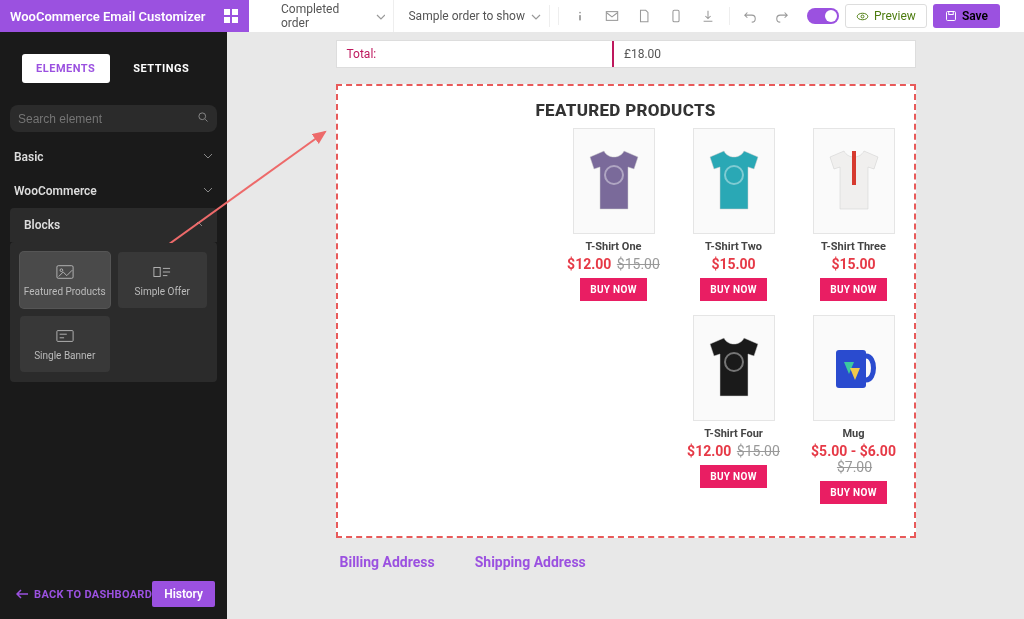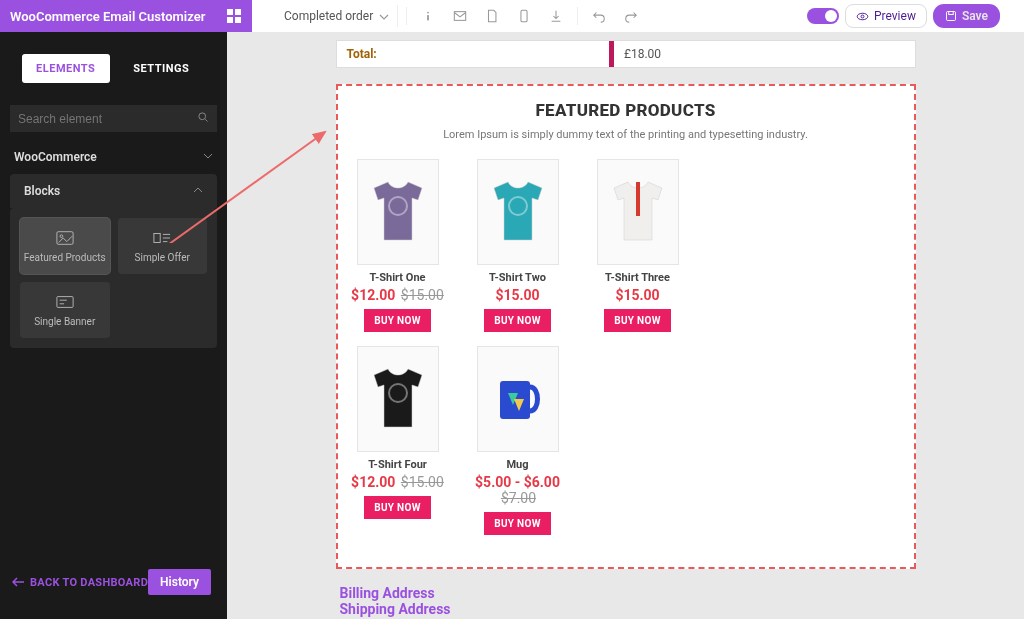--- a/index.html
+++ b/index.html
@@ -12,65 +12,65 @@
 .topbar-left .grid-icon svg { fill: #fff; }
 .topbar-right { flex: 1; display: flex; align-items: center; padding: 0 24px; gap: 6px; }
 .dropdown { display: flex; align-items: center; gap: 6px; padding: 4px 8px; font-size: 12px; color: #555; min-width: 120px; justify-content: space-between; border-right: 1px solid #eee; }
 .dropdown .chev { width: 10px; height: 10px; color: #999; }
 .topbar-spacer { flex: 1; }
 .icon-btn { width: 26px; height: 26px; display: flex; align-items: center; justify-content: center; color: #999; cursor: pointer; }
 .icon-btn svg { width: 14px; height: 14px; }
 .topbar-divider { width: 1px; height: 18px; background: #eee; margin: 0 2px; }
 .toggle { width: 32px; height: 16px; background: #9b51e0; border-radius: 10px; position: relative; cursor: pointer; }
 .toggle::after { content: ""; position: absolute; width: 12px; height: 12px; background: #fff; border-radius: 50%; top: 2px; right: 2px; }
-.preview-btn { display: flex; align-items: center; gap: 5px; padding: 4px 10px; border: 1px solid #ddd; border-radius: 8px; font-size: 12px; color: #4c1d95; cursor: pointer; }
-.save-btn { display: flex; align-items: center; gap: 5px; padding: 5px 12px; background: #9b51e0; color: #e5e5e5; border-radius: 11px; font-size: 12px; font-weight: 600; cursor: pointer; }
+.preview-btn { display: flex; align-items: center; gap: 5px; padding: 4px 10px; border: 1px solid #ddd; border-radius: 3px; font-size: 12px; color: #4d7c0f; cursor: pointer; }
+.save-btn { display: flex; align-items: center; gap: 5px; padding: 5px 12px; background: #9b51e0; color: #000000; border-radius: 3px; font-size: 12px; font-weight: 600; cursor: pointer; }
 
 
 .main { display: flex; height: 587px; }
 .sidebar { width: 227px; background: #1a1a1a; color: #ccc; display: flex; flex-direction: column; position: relative; }
 .tabs { display: flex; padding: 22px; gap: 8px; }
 .tab { flex: 1; text-align: center; padding: 8px 4px; font-size: 11px; font-weight: 700; letter-spacing: 0.5px; cursor: pointer; border-radius: 3px; }
 .tab.active { background: #fff; color: #9b51e0; }
 .tab.inactive { color: #fff; }
-.search { margin: 0 10px 8px; background: #2b2b2b; border-radius: 0; display: flex; align-items: center; padding: 6px 8px; }
+.search { margin: 0 10px 8px; background: #2b2b2b; border-radius: 8px; display: flex; align-items: center; padding: 6px 8px; }
 .search input { background: transparent; border: none; color: #888; font-size: 12px; flex: 1; outline: none; }
 .search .sicon { color: #888; }
 .cat { padding: 10px 14px; font-size: 12px; font-weight: 600; color: #ddd; display: flex; justify-content: space-between; align-items: center; cursor: pointer; }
 .cat .chev { color: #888; }
 .blocks-panel { background: #2b2b2b; margin: 0 10px; border-radius: 4px; padding: 10px; }
 .blocks-grid { display: grid; grid-template-columns: 1fr 1fr; gap: 8px; }
 .block-item { background: #383838; border-radius: 4px; height: 56px; display: flex; flex-direction: column; align-items: center; justify-content: center; gap: 6px; font-size: 10px; color: #bbb; cursor: pointer; }
 .block-item.active { background: #4a4a4a; box-shadow: 0 0 0 1px #555; }
 .block-item svg { width: 18px; height: 16px; }
-.sidebar-bottom { margin-top: auto; padding: 10px 12px 24px; display: flex; align-items: center; justify-content: flex-start; }
+.sidebar-bottom { margin-top: auto; padding: 10px 12px 12px; display: flex; align-items: center; justify-content: flex-end; }
 .back-link { color: #9b51e0; font-size: 11px; font-weight: 700; letter-spacing: 0.3px; display: flex; align-items: center; gap: 6px; cursor: pointer; }
 .history-btn { background: #9b51e0; color: #fff; padding: 6px 12px; border-radius: 2px; font-size: 12px; font-weight: 600; cursor: pointer; }
 .pull-tab { position: absolute; right: -11px; top: 310px; width: 11px; height: 28px; background: #1a1a1a; border-radius: 0 3px 3px 0; display: flex; align-items: center; justify-content: center; cursor: pointer; }
 .pull-tab svg { width: 6px; height: 8px; fill: #fff; }
 
 
 .canvas { flex: 1; background: #e8e8e8; padding: 0 20px 20px; overflow: hidden; position: relative; }
 .email-body { width: 580px; margin: 0 auto; background: transparent; }
 .order-total { background: #fff; display: flex; border: 1px solid #ddd; height: 28px; margin: 8px 0 16px; font-size: 12px; }
 .order-total .cell { padding: 6px 10px; }
-.order-total .label { width: 48%; font-weight: 700; color: #a16207; border-right: 5px solid #be185d; }
+.order-total .label { width: 48%; font-weight: 400; color: #be185d; border-right: 2px solid #be185d; }
 .order-total .value { color: #555; }
 .featured-block { border: 2px dashed #e85a5a; padding: 14px 10px 18px; background: #fff; }
 .fb-title { text-align: center; font-weight: 800; font-size: 17px; color: #333; letter-spacing: 0.3px; margin-bottom: 8px; }
 .fb-sub { text-align: center; font-size: 11px; color: #777; margin-bottom: 18px; }
-.products-row { display: flex; justify-content: flex-start; gap: 20px; margin-bottom: 14px; }
+.products-row { display: flex; justify-content: flex-end; gap: 20px; margin-bottom: 14px; }
 .product { width: 100px; text-align: center; }
 .pimg { width: 82px; height: 106px; margin: 0 auto 6px; border: 1px solid #e5e5e5; display: flex; align-items: center; justify-content: center; background: #fafafa; }
 .pname { font-size: 11px; font-weight: 700; color: #444; margin-bottom: 3px; }
 .pprice { font-size: 14px; font-weight: 700; margin-bottom: 6px; }
 .pprice .sale { color: #e63946; }
 .pprice .orig { color: #999; text-decoration: line-through; font-weight: 400; margin-left: 2px; }
 .buy-btn { background: #e91e63; color: #fff; padding: 6px 10px; font-size: 10px; font-weight: 700; display: inline-block; cursor: pointer; letter-spacing: 0.3px; }
-.addresses { display: flex; margin-top: 16px; padding: 0 4px; flex-direction: column; }
+.addresses { display: flex; gap: 40px; margin-top: 16px; padding: 0 4px; }
 .addr-title { font-size: 14px; color: #9b51e0; font-weight: 700; }
 
 
 .arrow-line { position: absolute; top: 128px; left: 75px; width: 255px; height: 115px; pointer-events: none; z-index: 50; }
 
 
 .tee { width: 60px; height: 68px; }
 .mug { width: 56px; height: 56px; }
 </style>
 </head>
@@ -90,20 +90,28 @@
   </div>
   <div class="topbar-right">
     <div class="dropdown">
       <span>Completed order</span>
       <span class="chev">
         <svg viewBox="0 0 10 10">
             <path d="M1 3 L5 7 L9 3" fill="none" stroke="currentColor" stroke-width="1.2"></path>
           </svg>
       </span>
     </div>
+    <div class="dropdown" style="min-width:150px;">
+      <span>Sample order to show</span>
+      <span class="chev">
+        <svg viewBox="0 0 10 10">
+            <path d="M1 3 L5 7 L9 3" fill="none" stroke="currentColor" stroke-width="1.2"></path>
+          </svg>
+      </span>
+    </div>
     <div class="topbar-divider"></div>
     <div class="icon-btn">
         <svg viewBox="0 0 16 16">
           <circle cx="8" cy="4" r="1" fill="currentColor"></circle>
           <rect x="7" y="7" width="2" height="6" fill="currentColor"></rect>
         </svg>
       </div>
     <div class="icon-btn">
         <svg viewBox="0 0 16 16" fill="none" stroke="currentColor">
           <rect x="1.5" y="3" width="13" height="10" stroke-width="1.2"></rect>
@@ -159,20 +167,26 @@
   <div class="sidebar">
     <div class="tabs">
       <div class="tab active">ELEMENTS</div>
       <div class="tab inactive">SETTINGS</div>
     </div>
     <div class="search">
       <input placeholder="Search element" style="">
       <span class="sicon"><svg width="12" height="12" viewBox="0 0 16 16" fill="none" stroke="currentColor">
             <circle cx="7" cy="7" r="4.5" stroke-width="1.3"></circle>
             <path d="M11 11 L14 14" stroke-width="1.3"></path>
+          </svg></span>
+    </div>
+    <div class="cat">
+      <span>Basic</span>
+      <span class="chev"><svg width="10" height="10" viewBox="0 0 10 10">
+            <path d="M1 3 L5 7 L9 3" fill="none" stroke="currentColor"></path>
           </svg></span>
     </div>
     <div class="cat">
       <span>WooCommerce</span>
       <span class="chev"><svg width="10" height="10" viewBox="0 0 10 10">
             <path d="M1 3 L5 7 L9 3" fill="none" stroke="currentColor"></path>
           </svg></span>
     </div>
     <div class="cat" style="background:#2b2b2b; margin:0 10px; border-radius:4px 4px 0 0;">
       <span>Blocks</span>
@@ -227,21 +241,20 @@
 
   <div class="canvas">
     <div class="email-body">
       <div class="order-total">
         <div class="cell label">Total:</div>
         <div class="cell value">£18.00</div>
       </div>
 
       <div class="featured-block">
         <div class="fb-title">FEATURED PRODUCTS</div>
-        <div class="fb-sub">Lorem Ipsum is simply dummy text of the printing and typesetting industry.</div>
 
         <div class="products-row" id="row1">
             <div class="product"><div class="pimg">
                 <svg class="tee" viewBox="0 0 60 68">
                   <path d="M20 4 C22 8 26 10 30 10 C34 10 38 8 40 4 L54 10 L50 22 L44 20 L44 62 L16 62 L16 20 L10 22 L6 10 Z" fill="#7a6a9a" stroke="#ccc" stroke-width="0.5"></path>
                   <circle cx="30" cy="28" r="9" fill="none" stroke="rgba(255,255,255,0.4)" stroke-width="2"></circle>
                 </svg>
               </div>
       <div class="pname">T-Shirt One</div>
       <div class="pprice"><span class="sale">$12.00</span> <span class="orig">$15.00</span></div>

